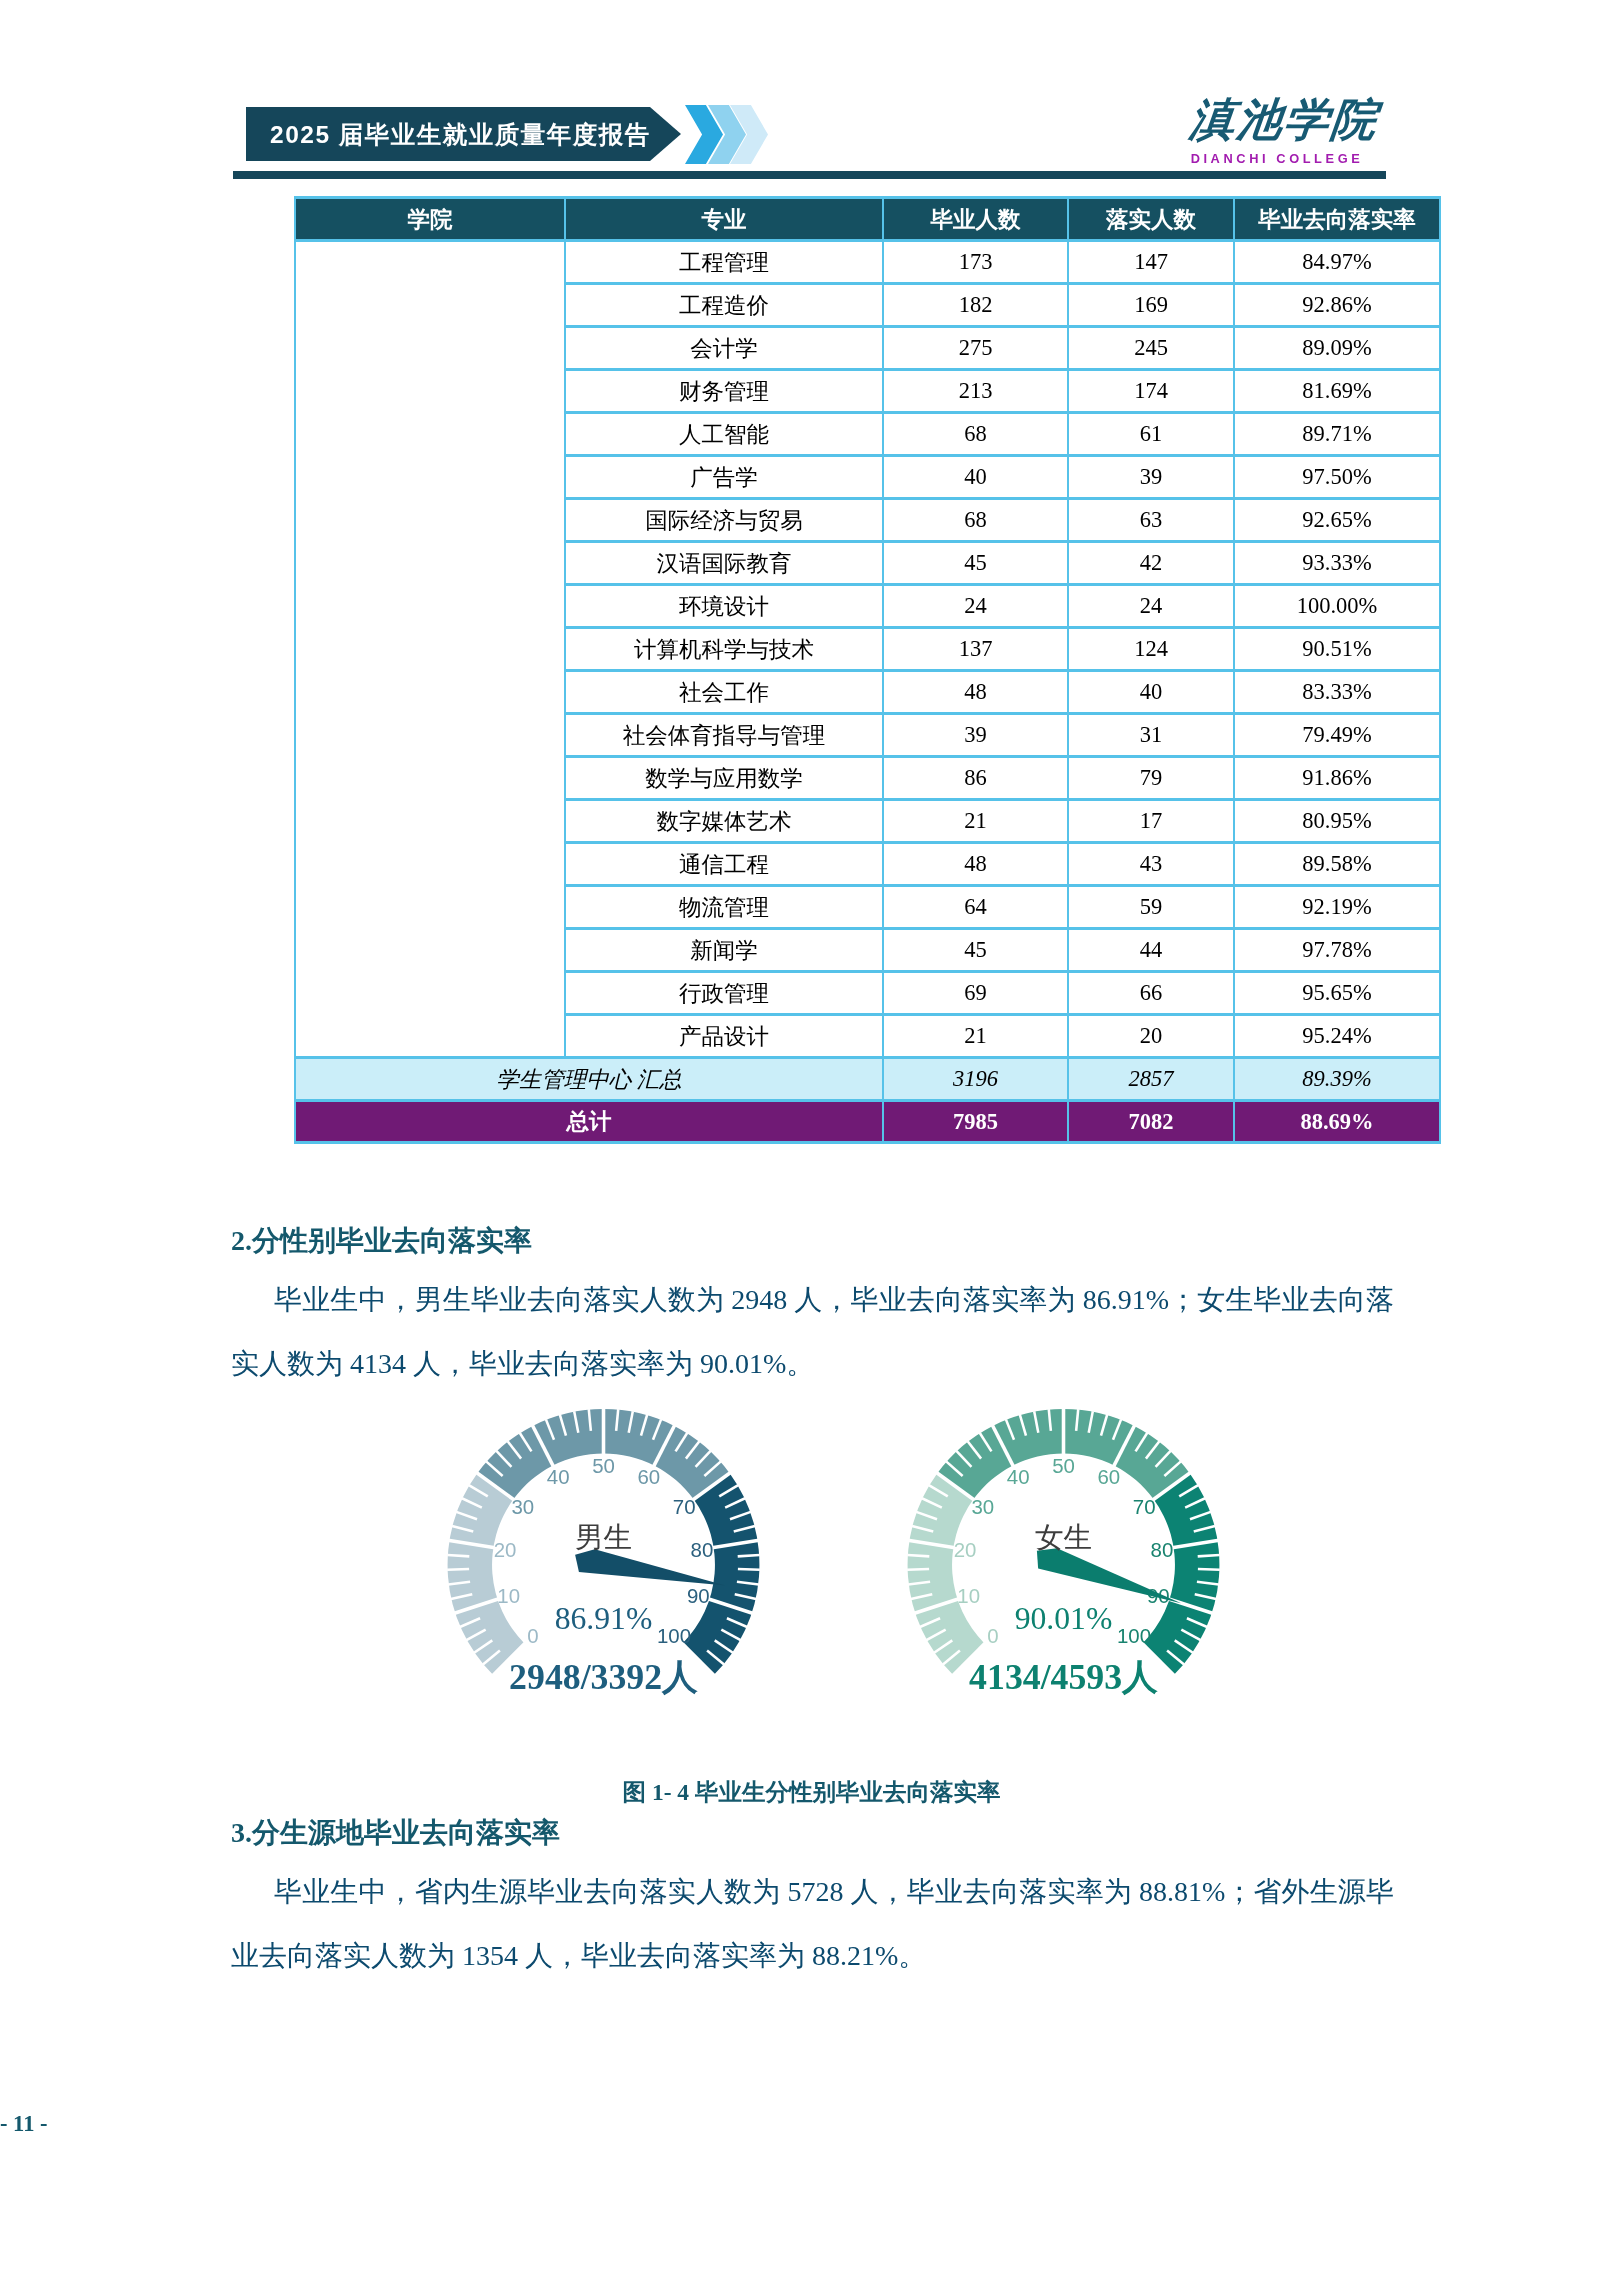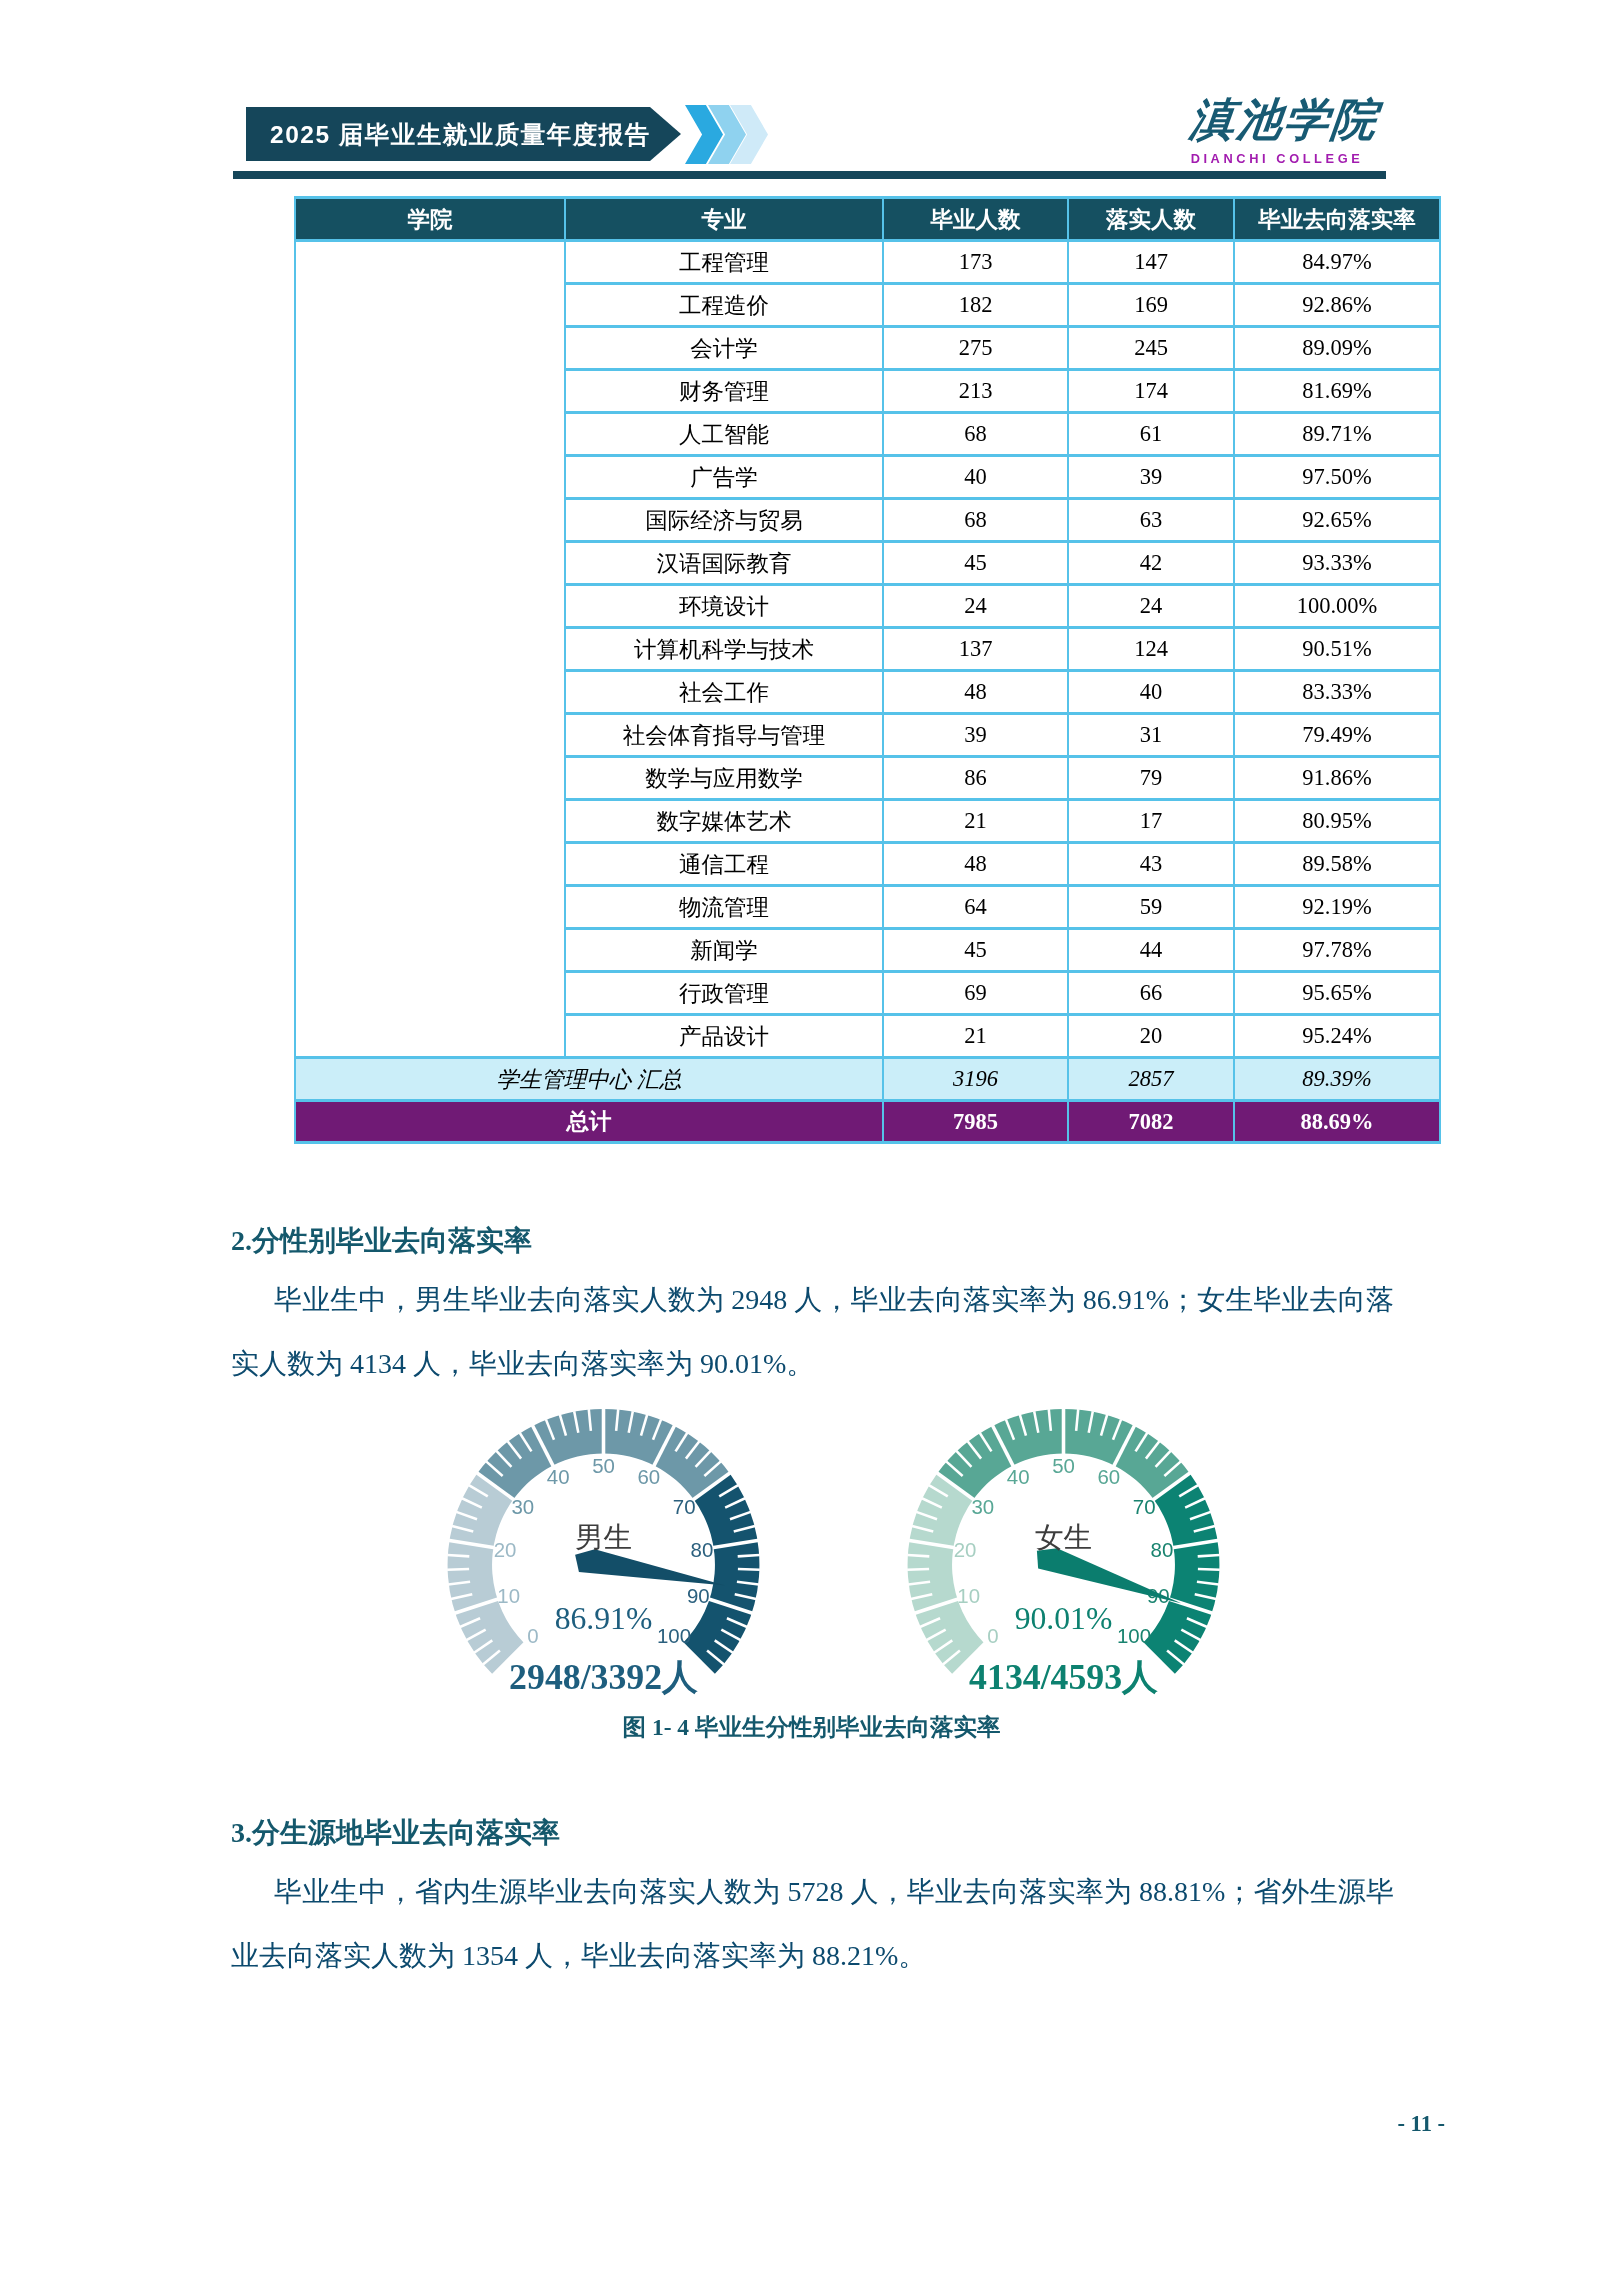--- a/index.html
+++ b/index.html
@@ -32,23 +32,23 @@
   table.emp td{height:40px;background:#ffffff;}
   table.emp tr.summary td{background:#cbeef9;font-style:italic;}
   table.emp tr.total td{background:#701a75;color:#ffffff;font-weight:bold;height:39px;}
   
   .sec-heading{position:absolute;left:231px;font-size:28px;font-weight:bold;color:#14586c;
                white-space:nowrap;}
   .para{position:absolute;left:231px;width:1163px;font-size:28px;line-height:64px;color:#0c4a6e;
         text-align:justify;text-indent:43px;}
   .gauge{position:absolute;top:1401px;width:409px;height:297px;}
   .gauge svg{width:100%;height:100%;display:block;}
-  .caption{position:absolute;left:0;top:1711px;width:1623px;text-align:center;font-size:23.5px;
+  .caption{position:absolute;left:0;top:1776px;width:1623px;text-align:center;font-size:23.5px;
            font-weight:bold;color:#14586c;}
-  .pagenum{position:absolute;left:0;top:2111px;width:1445px;text-align:right;font-size:22.5px;
+  .pagenum{position:absolute;left:0;top:2111px;width:1445px;text-align:left;font-size:22.5px;
            font-weight:bold;color:#14586c;}
 </style>
 </head>
 <body>
 
 <div class="page">
 
   <div class="banner">
     <span class="banner-text">2025 届毕业生就业质量年度报告</span>
   </div>

